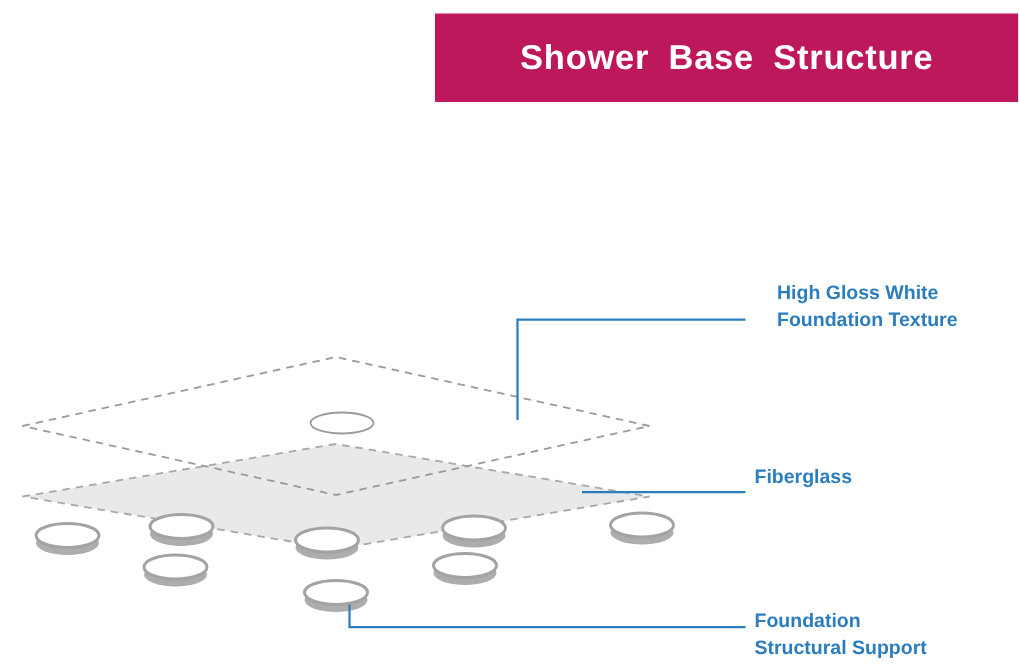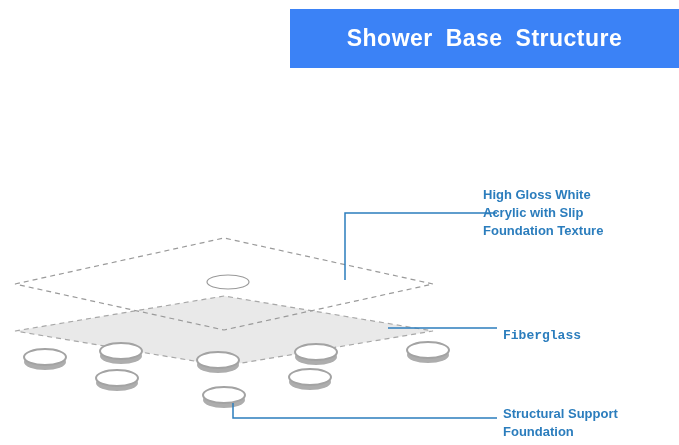--- a/index.html
+++ b/index.html
@@ -14,21 +14,21 @@
     height: 445px;
     background: #ffffff;
     overflow: hidden;
   }
   .title-banner {
     position: absolute;
     left: 290px;
     top: 9px;
     width: 389px;
     height: 59px;
-    background: #3b82f6;
+    background: #be185d;
     display: flex;
     align-items: center;
     justify-content: center;
   }
   .title-banner span {
     color: #ffffff;
     font-size: 23px;
     font-weight: bold;
     letter-spacing: 0.5px;
     word-spacing: 6px;
@@ -39,22 +39,22 @@
     top: 0;
   }
   .callout {
     position: absolute;
     color: #2b7dbd;
     font-size: 13px;
     font-weight: bold;
     line-height: 1.4;
     text-align: left;
   }
-  .callout-acrylic   { left: 483px; top: 186px; width: 150px; }
-  .callout-fiberglass{ left: 503px; top: 327px; width: 150px; font-family: Liberation Mono, monospace; }
+  .callout-acrylic   { left: 518px; top: 186px; width: 150px; }
+  .callout-fiberglass{ left: 503px; top: 309px; width: 150px; }
   .callout-foundation{ left: 503px; top: 405px; width: 160px; }
 </style>
 </head>
 <body>
 
 <div class="canvas">
 
   <div class="title-banner">
     <span>Shower Base Structure</span>
   </div>
@@ -102,26 +102,25 @@
 
     <polyline points="497,213 345,213 345,280" fill="none" stroke="#2b7dbd" stroke-width="1.5"></polyline>
 
     <polyline points="388,328 497,328" fill="none" stroke="#2b7dbd" stroke-width="1.5"></polyline>
 
     <polyline points="233,403 233,418 497,418" fill="none" stroke="#2b7dbd" stroke-width="1.5"></polyline>
   </svg>
 
   <div class="callout callout-acrylic">
     <div>High Gloss White</div>
-    <div>Acrylic with Slip</div>
     <div>Foundation Texture</div>
   </div>
 
   <div class="callout callout-fiberglass">
     <div>Fiberglass</div>
   </div>
 
   <div class="callout callout-foundation">
+    <div>Foundation</div>
     <div>Structural Support</div>
-    <div>Foundation</div>
   </div>
 
 </div>
 
 </body></html>

